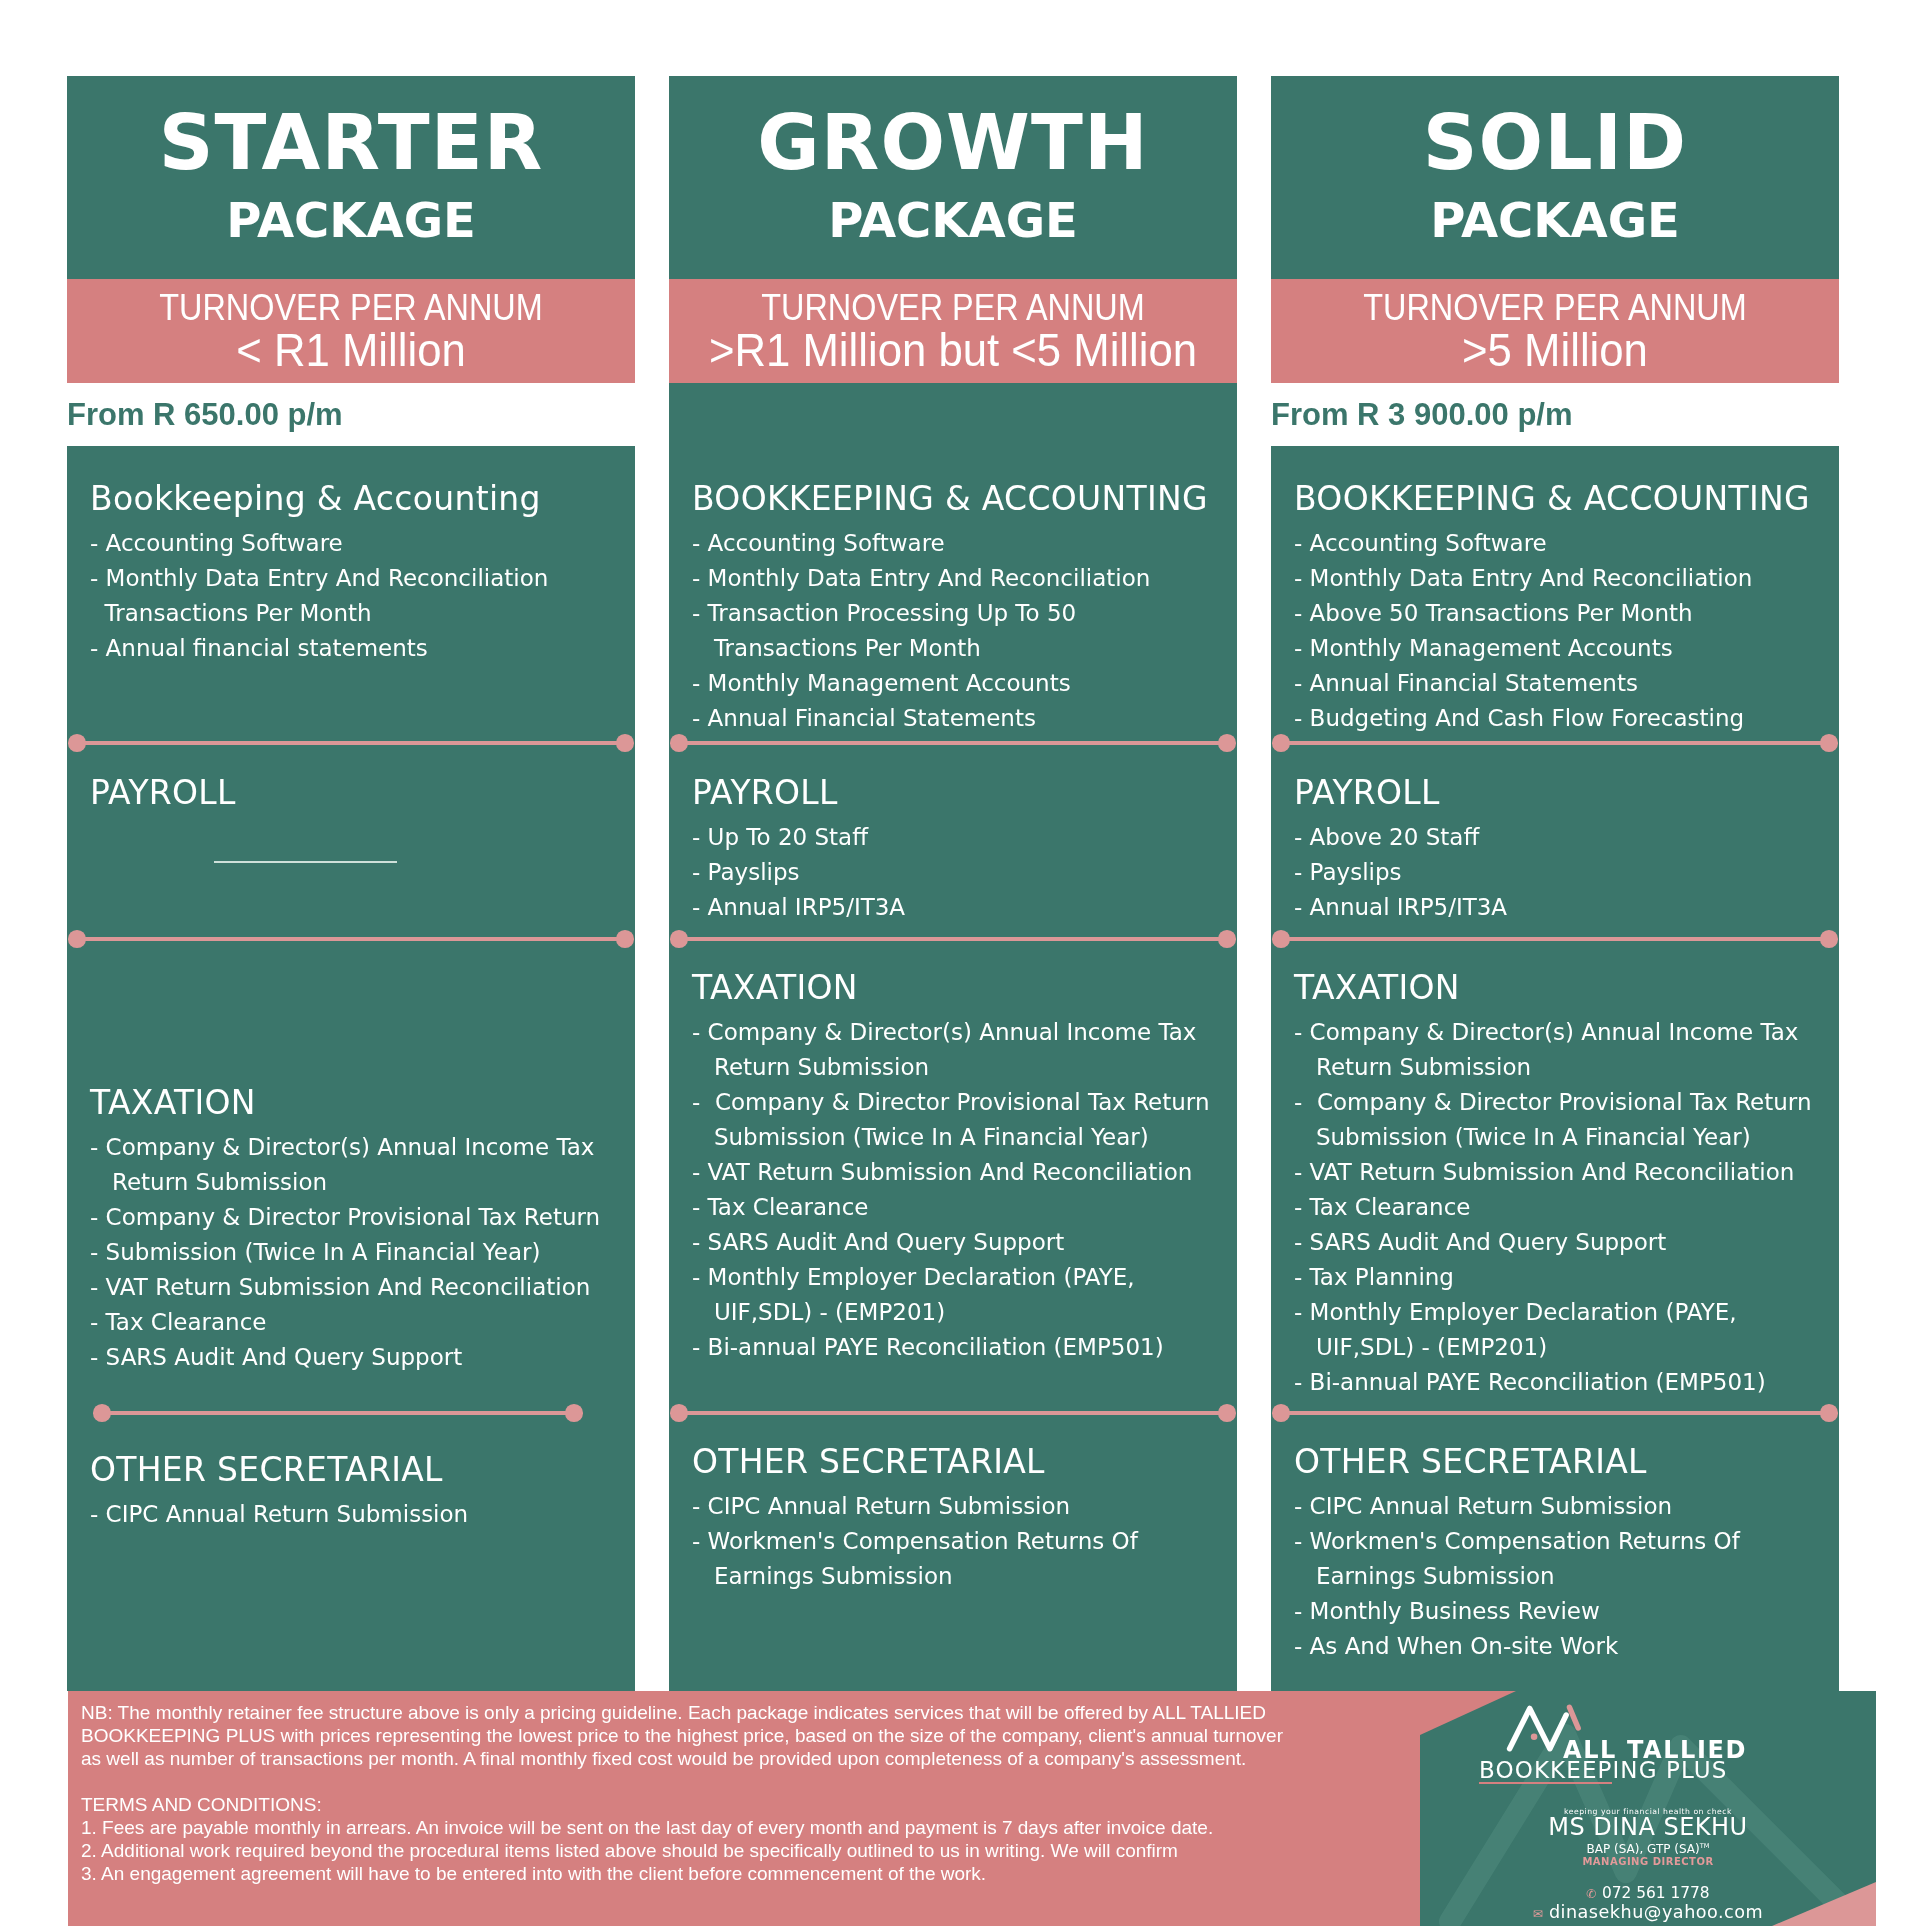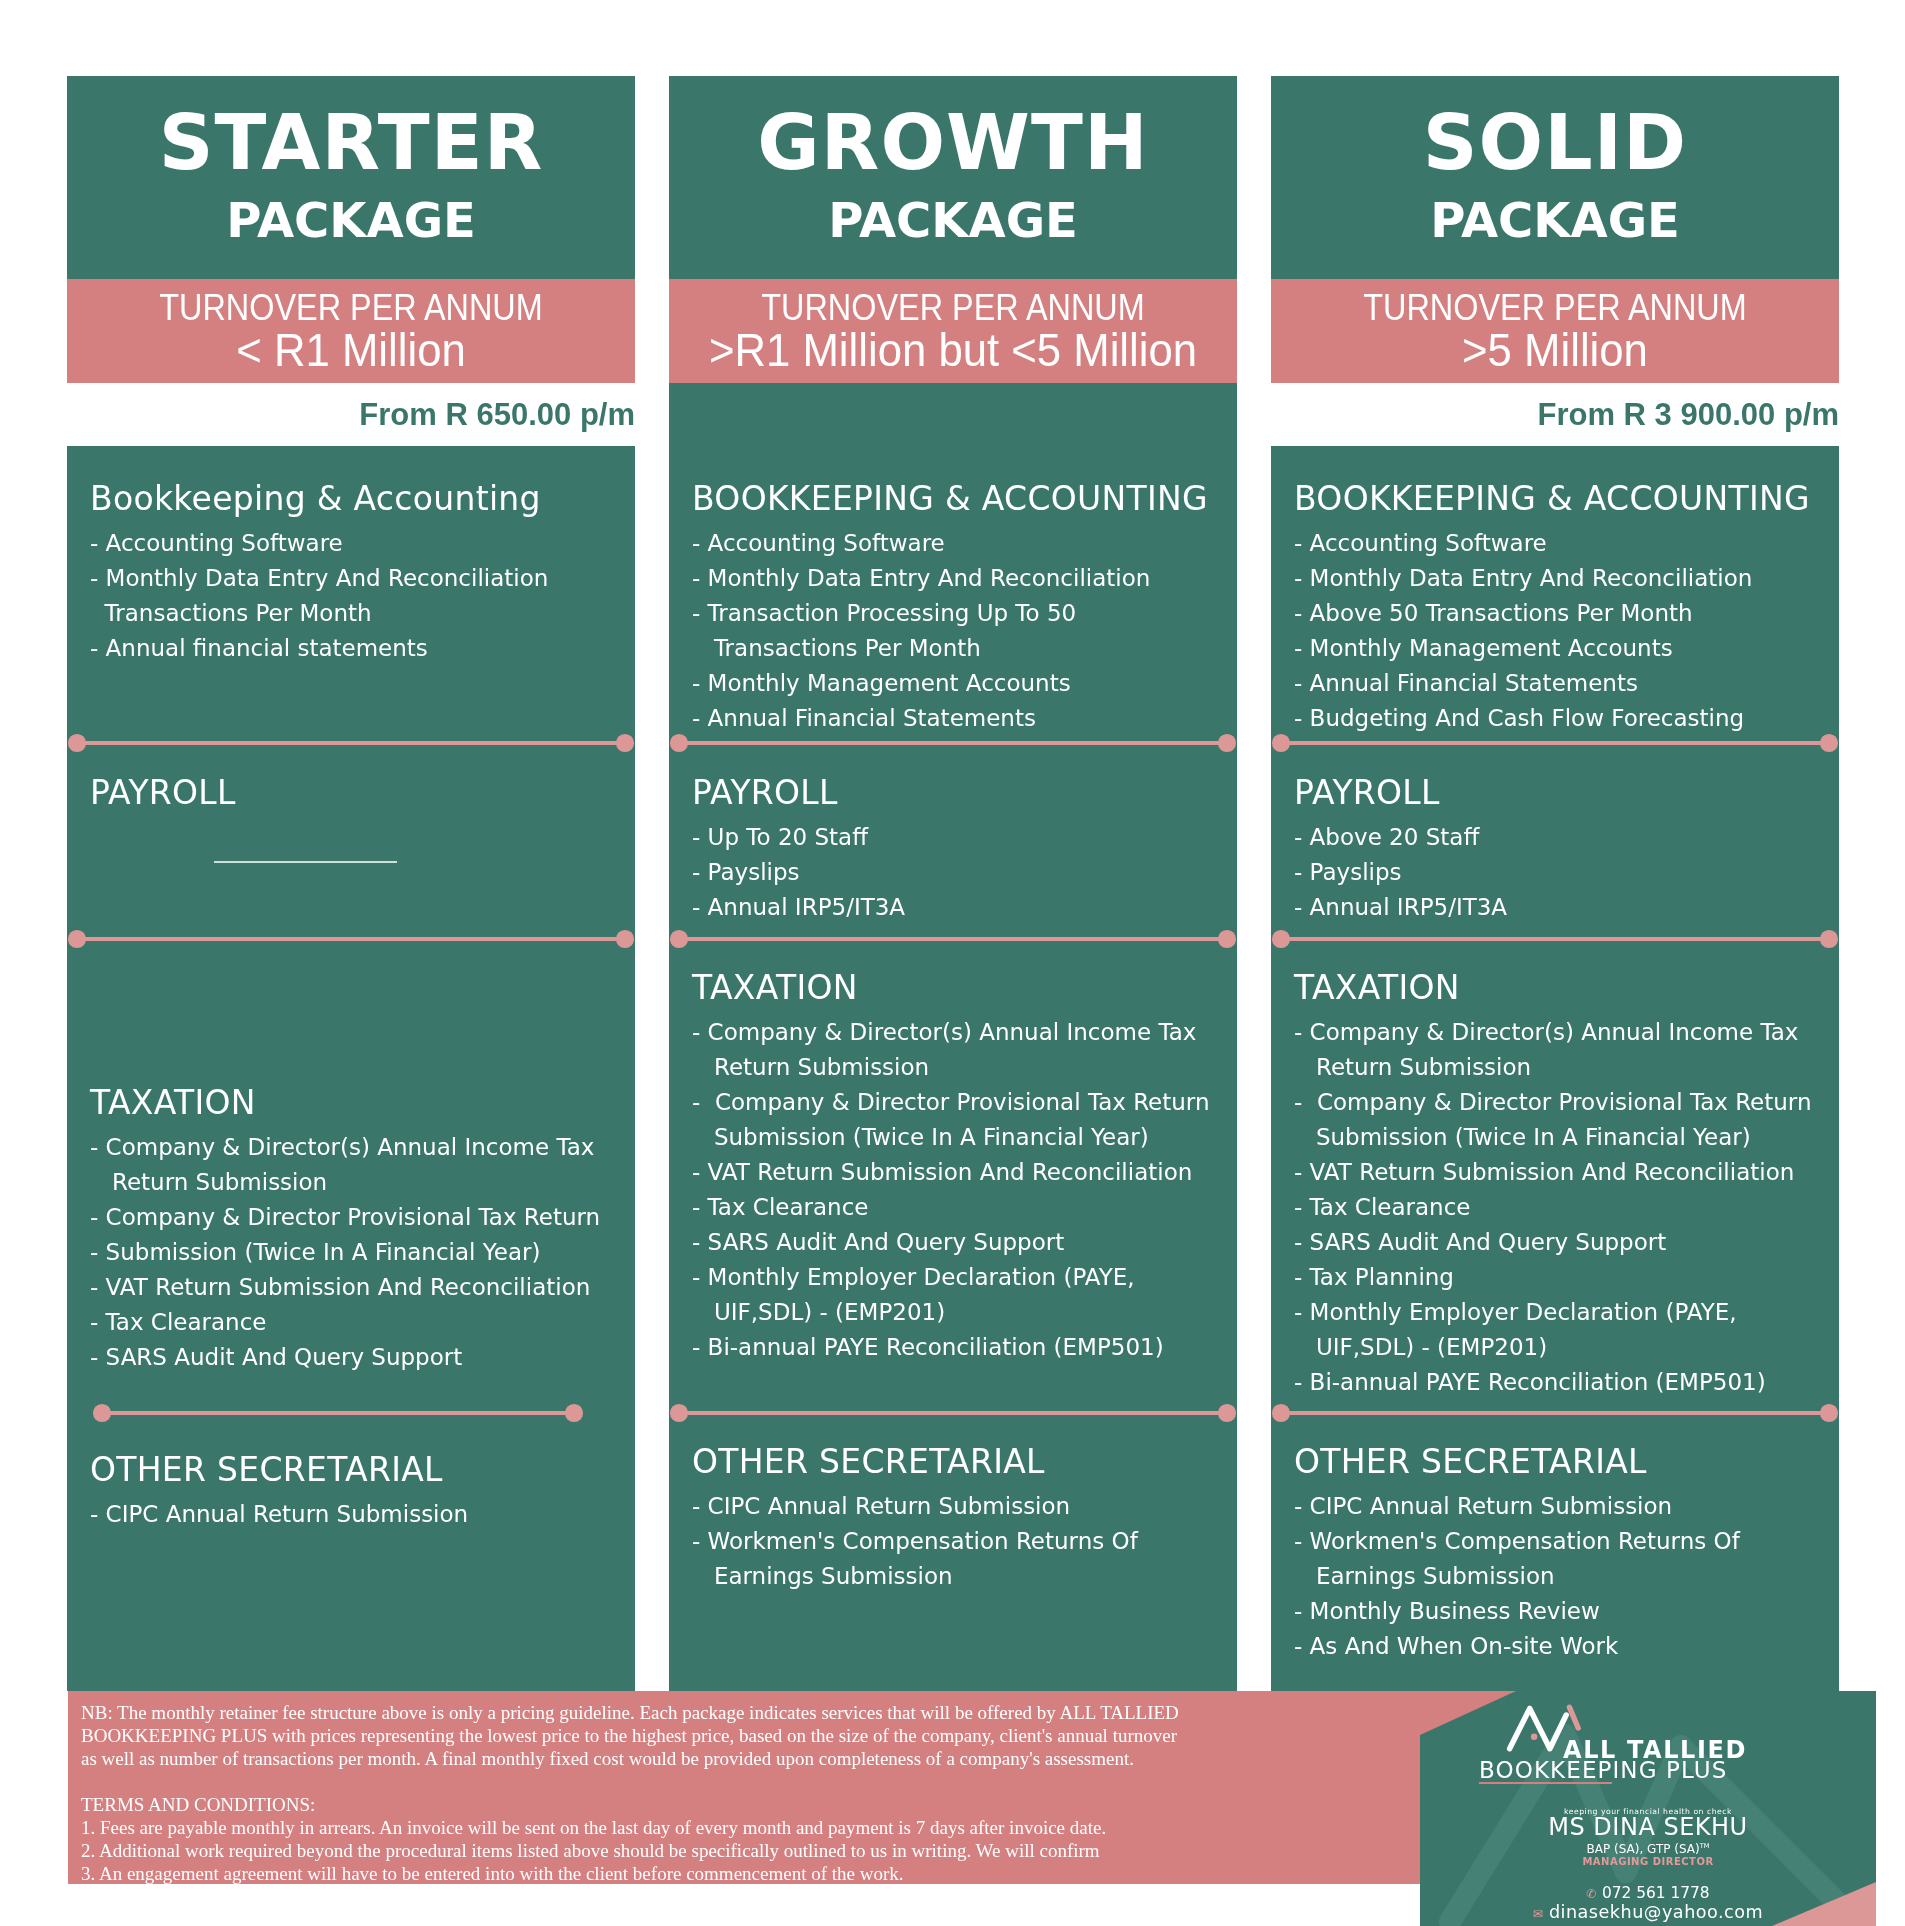--- a/index.html
+++ b/index.html
@@ -5,32 +5,32 @@
   html, body { margin:0; padding:0; }
   body { width:1905px; height:1926px; background:#ffffff; position:relative; overflow:hidden;
          font-family:"DejaVu Sans", sans-serif; }
   .col { position:absolute; top:76px; width:568px; height:1615px; background:#3b766b; }
   .col-head { position:absolute; left:0; top:0; width:100%; height:203px; background:#3b766b; text-align:center; color:#fff; }
   .pkg-name { position:absolute; left:0; right:0; top:28.6px; font-size:76px; font-weight:bold; letter-spacing:1.1px; line-height:1; }
   .pkg-sub { position:absolute; left:0; right:0; top:120px; font-size:48px; font-weight:bold; line-height:1; }
   .turnover { position:absolute; left:0; top:203px; width:100%; height:104px; background:#d58080; color:#fff; text-align:center; }
   .to-label { position:absolute; left:0; right:0; top:11px; font-family:"Liberation Sans", sans-serif; font-size:36px; line-height:1; transform:scaleX(0.9); }
   .to-range { position:absolute; left:0; right:0; top:48px; font-family:"Liberation Sans", sans-serif; font-size:46px; line-height:1; transform:scaleX(0.95);}
-  .price { position:absolute; left:0; top:307px; width:100%; height:63px; background:#ffffff; text-align:right; color:#3b766b;
+  .price { position:absolute; left:0; top:307px; width:100%; height:63px; background:#ffffff; text-align:left; color:#3b766b;
            font-family:"Liberation Sans", sans-serif; font-weight:bold; font-size:31px; line-height:63px; }
   .sec { position:absolute; left:23px; right:16.5px; color:#fff; }
   .sec-title { font-size:33px; line-height:1; margin-bottom:11px; letter-spacing:0.3px; }
   .sec-list { list-style:none; margin:0; padding:0; }
   .sec-list li { font-size:23px; line-height:35px; white-space:pre; }
   .divider { position:absolute; height:4.4px; background:#dc9797; }
   .divider::before, .divider::after { content:""; position:absolute; top:-6.6px; width:17.6px; height:17.6px; border-radius:50%; background:#dc9797; }
   .divider::before { left:-8.8px; } .divider::after { right:-8.8px; }
   .blank-line { position:absolute; left:147px; width:183px; height:1.6px; background:#cfe0da; }
-  .footer { position:absolute; left:68px; top:1691px; width:1353px; height:193px; background:#d58080; color:#fff;
-            font-family:Liberation Serif, serif; font-size:19px; line-height:23px; }
+  .footer { position:absolute; left:68px; top:1691px; width:1353px; height:235px; background:#d58080; color:#fff;
+            font-family:Liberation Sans, sans-serif; font-size:19px; line-height:23px; }
   .footer-inner { position:absolute; left:13px; top:10px; right:0; }
   .footer p { margin:0; }
   .footer .gap { height:23px; }
   .logo-panel { position:absolute; left:1420px; top:1691px; width:456px; height:235px; background:#3b766b; overflow:hidden; color:#fff; text-align:center; }
   .tri-tl { position:absolute; left:0; top:0; width:0; height:0; border-top:44px solid #d58080; border-right:96px solid transparent; }
   .tri-br { position:absolute; right:0; bottom:0; width:0; height:0; border-bottom:44px solid #dc9797; border-left:104px solid transparent; }
   .watermark { position:absolute; left:0; top:0; width:100%; height:100%; }
   .logo-mark { position:absolute; left:85px; top:12px; }
   .brand-1 { position:absolute; left:143px; top:45px; font-size:24px; font-weight:bold; letter-spacing:1.6px; }
   .brand-2 { position:absolute; left:59px; right:0; top:66px; text-align:left; font-size:23px; letter-spacing:1.1px; padding-left:0; }

